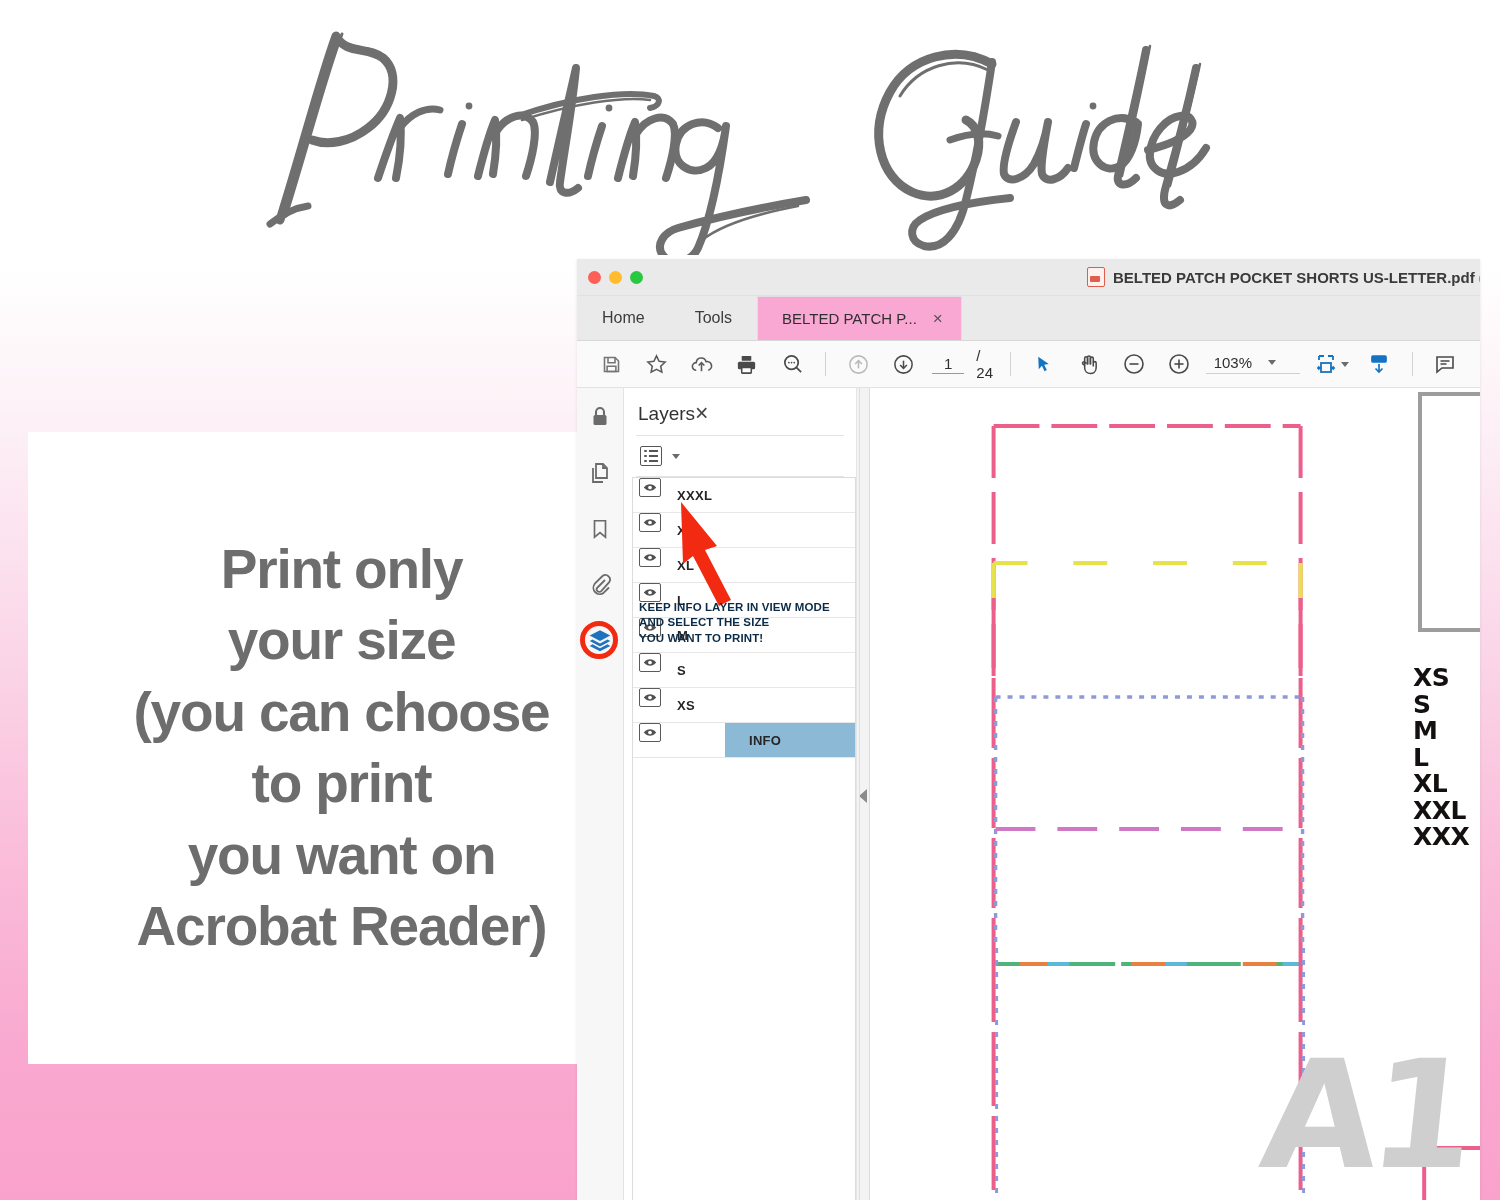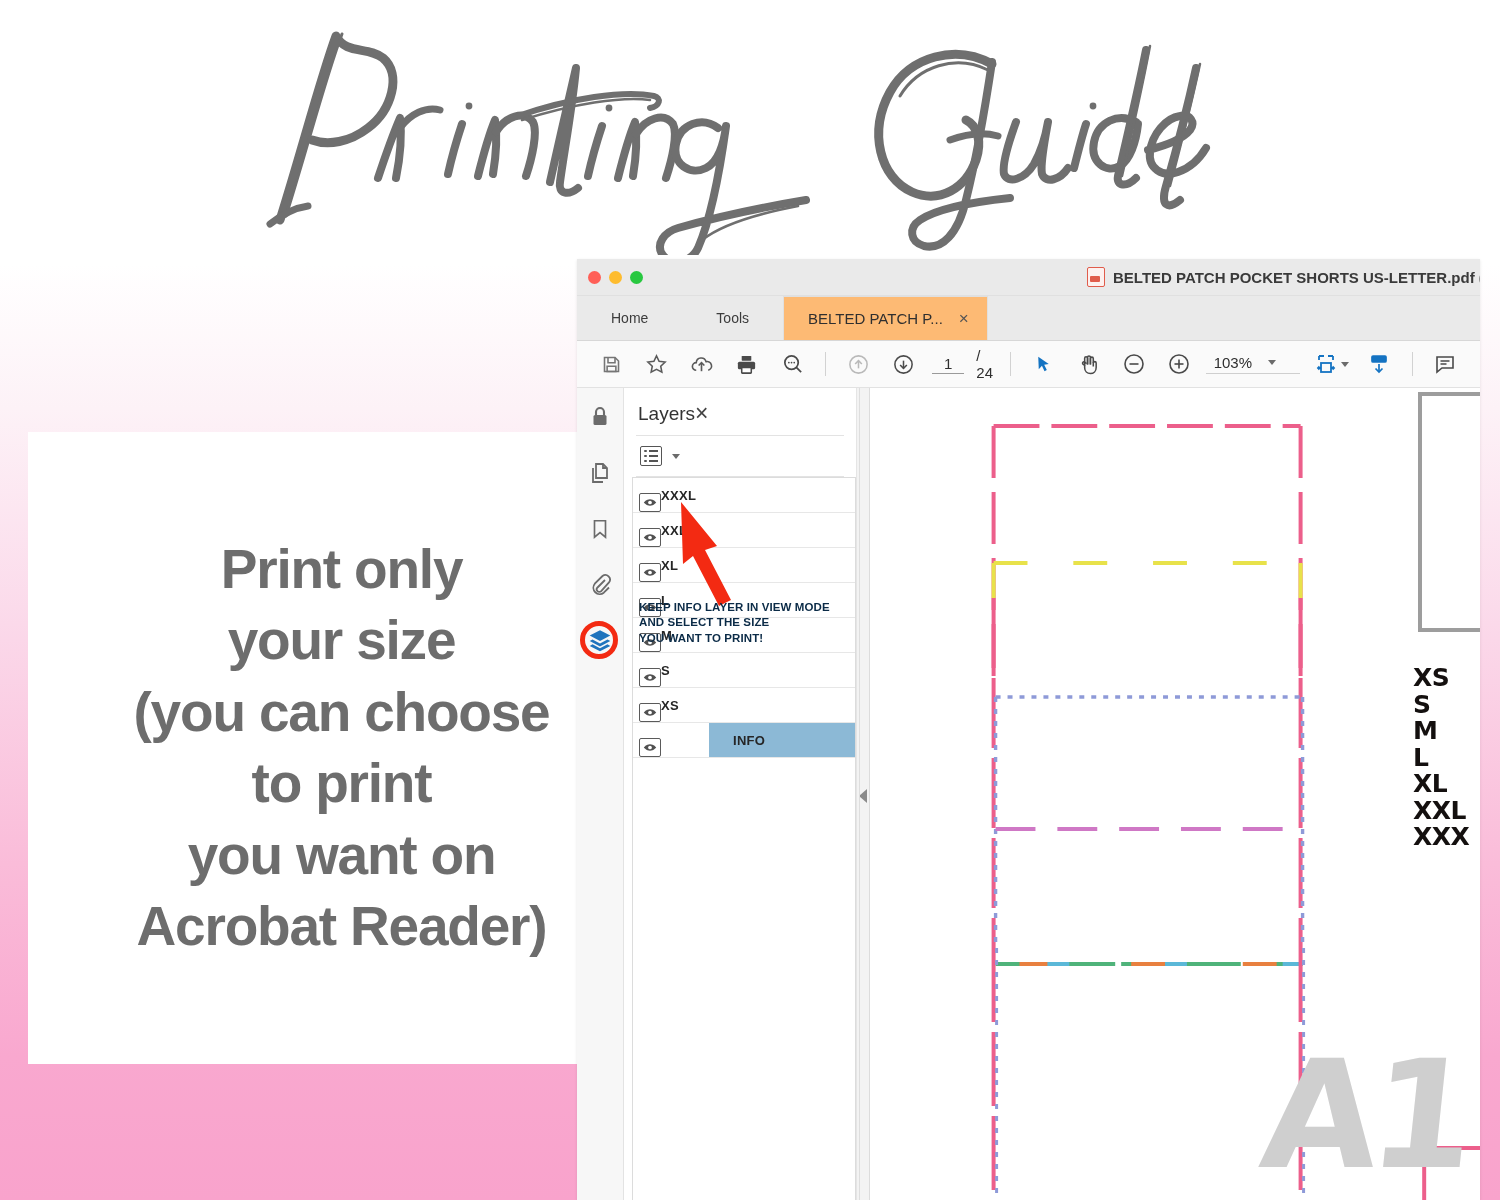--- a/index.html
+++ b/index.html
@@ -126,31 +126,31 @@
   .tabstrip {
     height: 44px;
     background: #eaeaea;
     display: flex;
     align-items: stretch;
     border-bottom: 1px solid #d7d7d7;
   }
   .tab-plain {
     display: flex;
     align-items: center;
-    padding: 0 34px;
-    font-size: 14px;
+    padding: 0 25px;
+    font-size: 16px;
     color: #3c3c3c;
     cursor: default;
   }
   .tab-doc {
     display: flex;
     align-items: center;
     gap: 16px;
     padding: 0 18px 0 24px;
-    background: #fdba74;
+    background: #f9a8d4;
     font-size: 15px;
     color: #2f2f2f;
     border-top: 1px solid #e0e0e0;
     border-left: 1px solid #e0e0e0;
     border-right: 1px solid #e0e0e0;
     min-width: 158px;
   }
   .tab-close {
     color: #555;
     font-size: 17px;
@@ -277,25 +277,25 @@
     margin: 0 0 0 8px;
     border: 1px solid #dcdcdc;
     border-bottom: none;
     flex: 1;
     background: #fff;
     position: relative;
     overflow: hidden;
   }
   .layer-row {
     display: flex;
-    align-items: flex-end;
+    align-items: flex-start;
     height: 34px;
     border-bottom: 1px solid #e7e7e7;
     padding-left: 6px;
-    gap: 0;
+    gap: 16px;
   }
   .eye-box {
     width: 20px; height: 17px;
     border: 1.5px solid #5a5a5a;
     border-radius: 2px;
     background: #fff;
     display: flex; align-items: center; justify-content: center;
     flex: none;
   }
   .layer-label {

